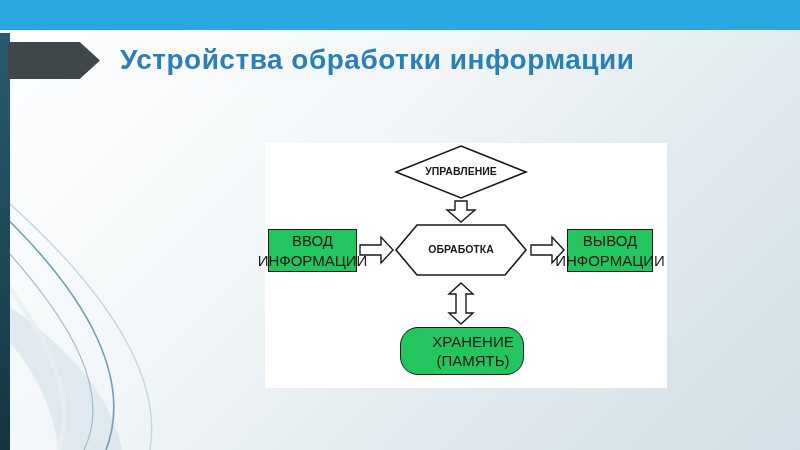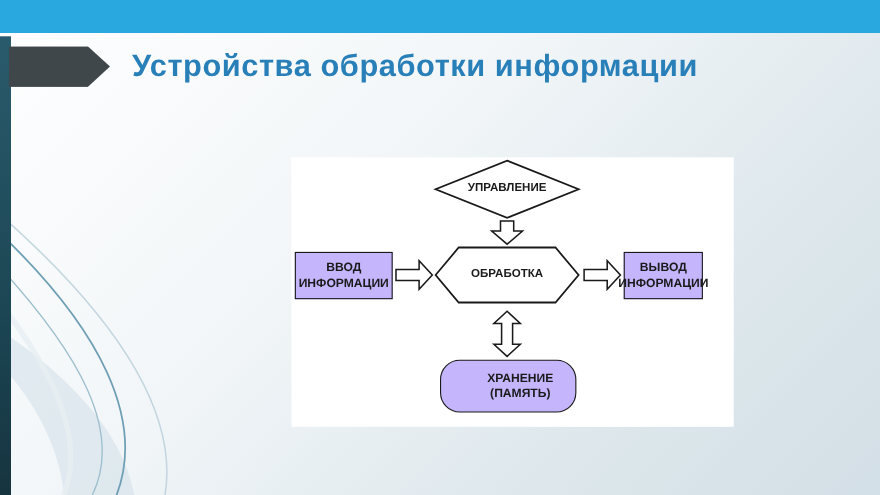--- a/index.html
+++ b/index.html
@@ -75,33 +75,33 @@
     white-space: pre-line;
     line-height: 1.25;
     pointer-events: none;
   }
   .lbl-control    { left: 131px; top: 22px;  width: 130px; }
   .lbl-processing { left: 131px; top: 100px; width: 130px; }
 
   .box {
     position: absolute;
     border: 1.6px solid #1a1a1a;
-    background: #c4b5fd;
+    background: #22c55e;
     display: flex;
     align-items: center;
     justify-content: center;
     text-align: center;
-    font-size: 11px;
-    font-weight: bold;
+    font-size: 15px;
+    font-weight: normal;
     color: #1a1a1a;
     white-space: pre-line;
     line-height: 1.3;
   }
   .box-input   { left: 3px;   top: 86px;  width: 89px;  height: 43px; }
-  .box-output  { left: 302px; top: 86px;  width: 72px;  height: 43px; }
+  .box-output  { left: 302px; top: 86px;  width: 86px;  height: 43px; }
   .box-storage { left: 135px; top: 184px; width: 124px; height: 48px; border-radius: 18px; padding-left: 22px; }
 </style>
 </head>
 <body>
 
 <div class="slide">
 
   <svg class="swoosh" viewBox="0 0 800 450" aria-hidden="true">
     <path d="M0,300 C60,340 112,392 122,450 L58,450 C55,402 22,352 0,332 Z" fill="#cfdfe7" opacity="0.55"></path>
     <path d="M0,195 C110,292 162,378 150,450" fill="none" stroke="#c2d6df" stroke-width="1.4"></path>

